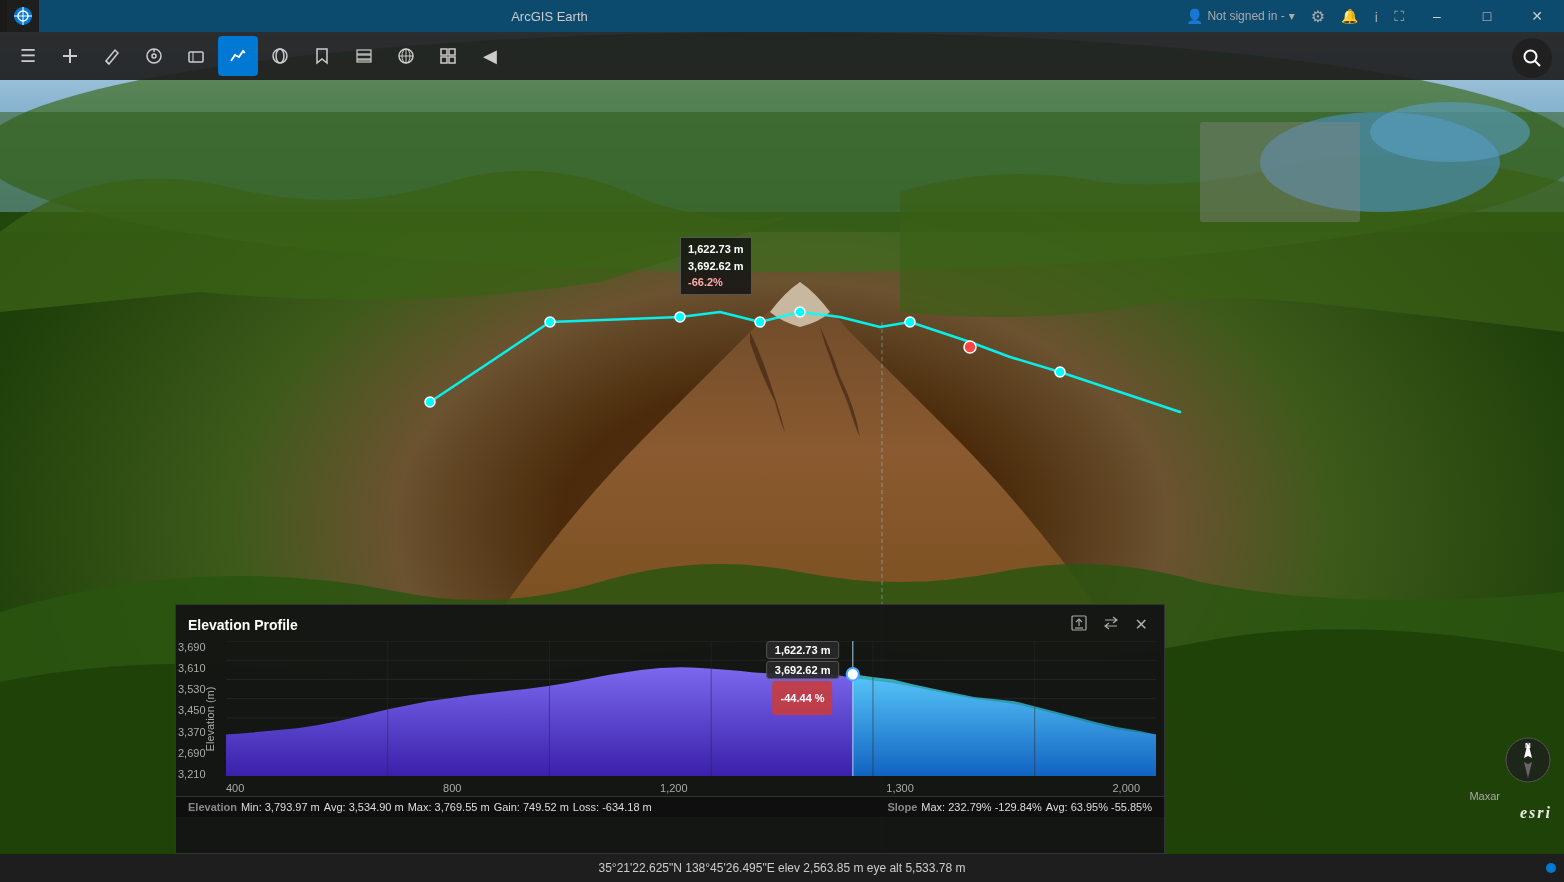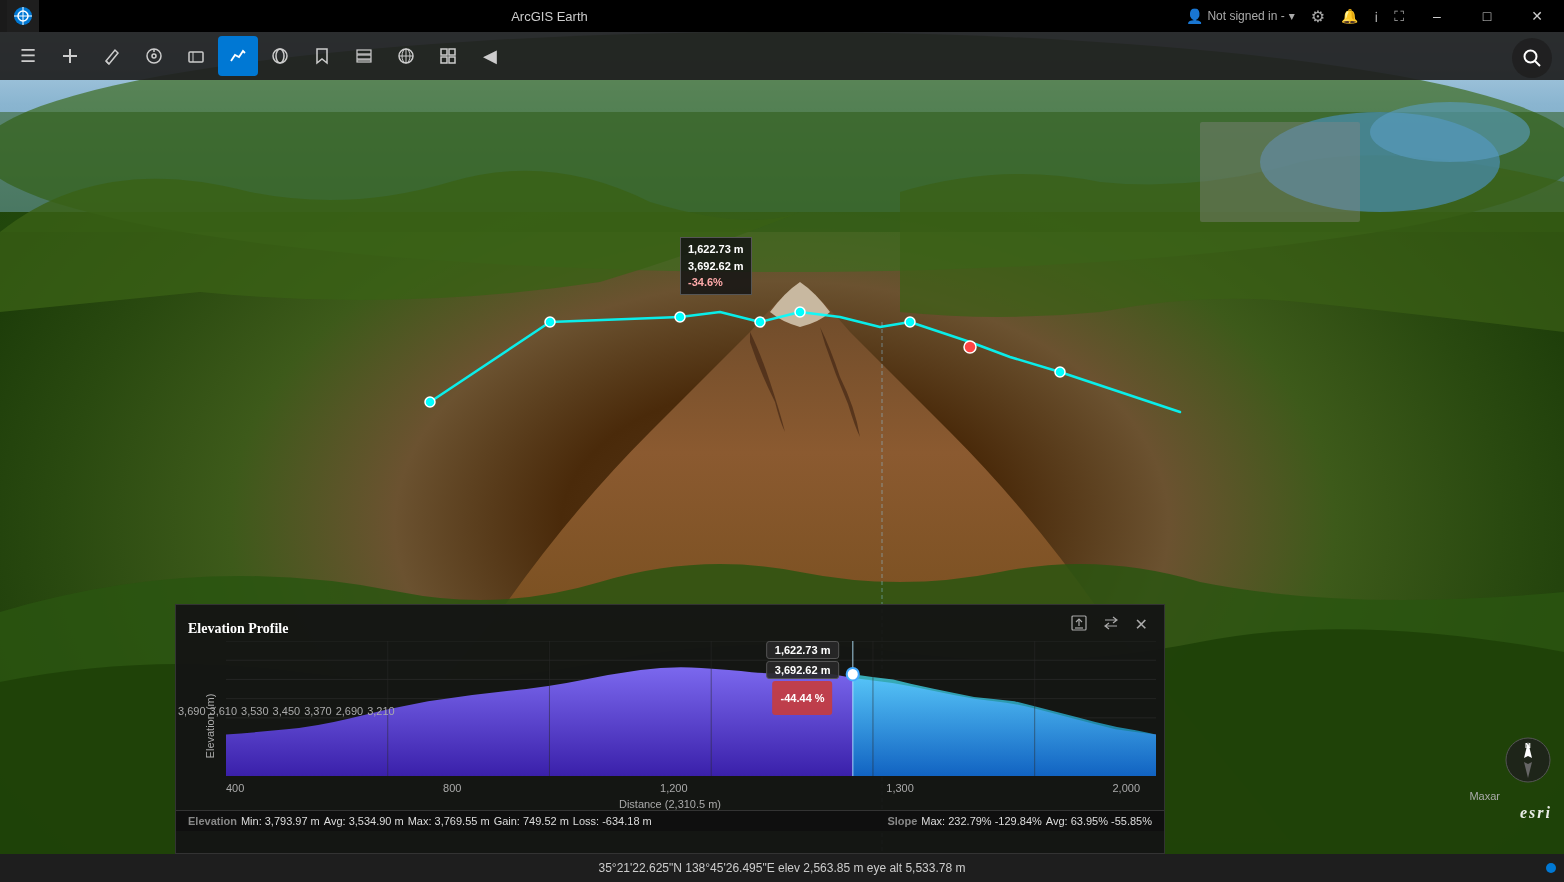--- a/index.html
+++ b/index.html
@@ -10,21 +10,21 @@
       font-family: 'Segoe UI', Arial, sans-serif;
       overflow: hidden;
       position: relative;
     }
 
     
     #titlebar {
       position: absolute;
       top: 0; left: 7px; right: 0;
       height: 32px;
-      background: #000000;
+      background: #0c4a6e;
       display: flex;
       align-items: center;
       z-index: 100;
     }
     #app-icon {
       width: 32px;
       height: 32px;
       display: flex;
       align-items: center;
       justify-content: center;
@@ -129,24 +129,23 @@
       bottom: 28px;
       left: 175px;
       width: 990px;
       height: 250px;
       background: rgba(20,20,20,0.95);
       border: 1px solid #333;
       z-index: 50;
     }
     #elevation-header {
       display: flex;
-      align-items: flex-end;
+      align-items: center;
       justify-content: space-between;
       padding: 8px 12px 4px;
-      font-family: Liberation Serif, serif;
     }
     #elevation-title {
       color: #ffffff;
       font-size: 14px;
       font-weight: 600;
     }
     #elevation-header-btns {
       display: flex;
       gap: 8px;
     }
@@ -441,21 +440,21 @@
     <ellipse cx="1450" cy="100" rx="80" ry="30" fill="#5a9fc5" opacity="0.6"></ellipse>
 
     <rect x="1200" y="90" width="160" height="100" fill="#888888" opacity="0.4" rx="2"></rect>
 
     <line x1="882" y1="290" x2="882" y2="822" stroke="rgba(150,220,255,0.3)" stroke-width="1.5" stroke-dasharray="4,3"></line>
   </svg>
 
   <div id="map-annotation">
     <div style="font-weight:bold;">1,622.73 m</div>
     <div style="font-weight:bold;">3,692.62 m</div>
-    <div style="color:#ffaaaa;font-weight:bold;">-34.6%</div>
+    <div style="color:#ffaaaa;font-weight:bold;">-66.2%</div>
   </div>
 
   <div id="compass">
     <svg width="48" height="48" viewBox="0 0 48 48">
       <circle cx="24" cy="24" r="22" fill="rgba(30,30,30,0.8)" stroke="#555" stroke-width="1"></circle>
       <polygon points="24,6 20,22 24,20 28,22" fill="white"></polygon>
       <polygon points="24,42 20,26 24,28 28,26" fill="#666"></polygon>
       <text x="24" y="12" text-anchor="middle" fill="white" font-size="8" font-weight="bold">N</text>
     </svg>
   </div>
@@ -486,21 +485,21 @@
       <div class="elev-header-btn" title="Close">✕</div>
     </div>
   </div>
 
   <div style="position:relative; margin: 0 0 0 0; flex:1;">
 
     <div id="y-axis-label">Elevation (m)</div>
 
     <div style="position:relative; margin-left: 50px; margin-right: 8px; height:155px;">
       
-      <div style="position:absolute; left:-48px; top:0; bottom:16px; display:flex; justify-content:space-between; align-items:center;">
+      <div style="position:absolute; left:-48px; top:0; bottom:16px; display:flex; flex-direction:column; justify-content:space-between; align-items:flex-end;">
         <span class="y-label">3,690</span>
         <span class="y-label">3,610</span>
         <span class="y-label">3,530</span>
         <span class="y-label">3,450</span>
         <span class="y-label">3,370</span>
         <span class="y-label">2,690</span>
         <span class="y-label">3,210</span>
       </div>
 
       
@@ -552,21 +551,20 @@
       
       <div style="position:absolute; top:0px; left:62%; transform:translateX(-50%); display:flex; flex-direction:column; align-items:center; pointer-events:none;">
         <div style="background:rgba(40,40,40,0.92); color:white; font-size:11px; font-weight:bold; padding:2px 8px; border-radius:3px; border:1px solid #555; white-space:nowrap;">1,622.73 m</div>
         <div style="background:rgba(40,40,40,0.92); color:white; font-size:11px; font-weight:bold; padding:2px 8px; border-radius:3px; border:1px solid #555; white-space:nowrap; margin-top:2px;">
           <span>3,692.62 m</span>
         </div>
         <div style="background:rgba(200,60,60,0.9); color:white; font-size:11px; font-weight:bold; padding:11px 8px; border-radius:3px; white-space:nowrap; margin-top:2px;">-44.44 %</div>
       </div>
     </div>
 
-    <div id="x-axis-label">Distance (2,310.5  m)</div>
   </div>
 
   <div id="stats-bar">
     <span class="stat-label">Elevation</span>
     <span class="stat-val">Min: 3,793.97 m</span>
     <span class="stat-val">Avg: 3,534.90 m</span>
     <span class="stat-val">Max: 3,769.55 m</span>
     <span class="stat-val">Gain: 749.52 m</span>
     <span class="stat-val">Loss: -634.18 m</span>
     <span style="flex:1;"></span>

